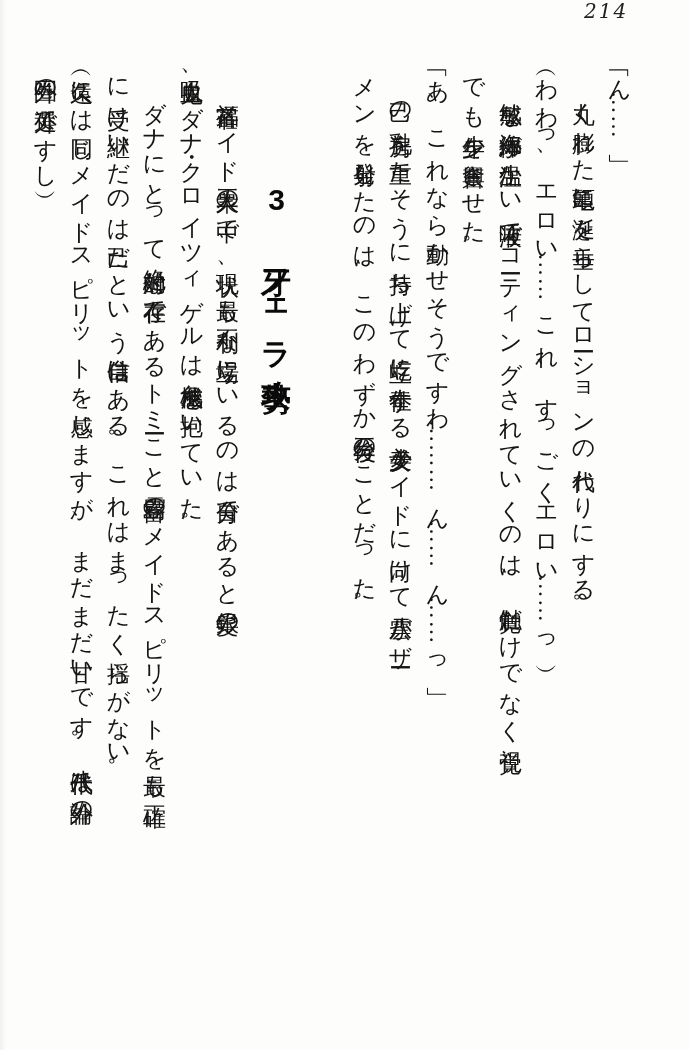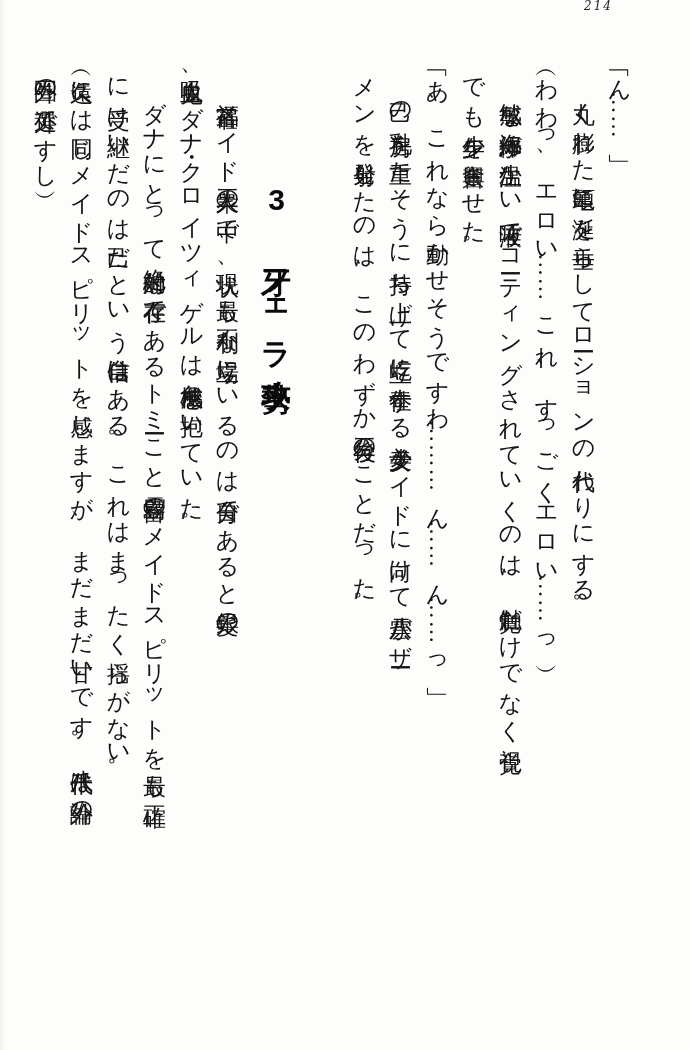--- a/index.html
+++ b/index.html
@@ -16,21 +16,21 @@
     font-family: "Liberation Serif", serif;
     color: #151515;
   }
   
   .page-number {
     position: absolute;
     top: -1px;
     left: 584px;
     font-family: "DejaVu Serif", serif;
     font-style: italic;
-    font-size: 12px;
+    font-size: 20px;
     letter-spacing: 2px;
     color: #222;
   }
   
   .vline {
     position: absolute;
     top: 62px;
     height: 952px;
     writing-mode: vertical-rl;
     text-orientation: mixed;

